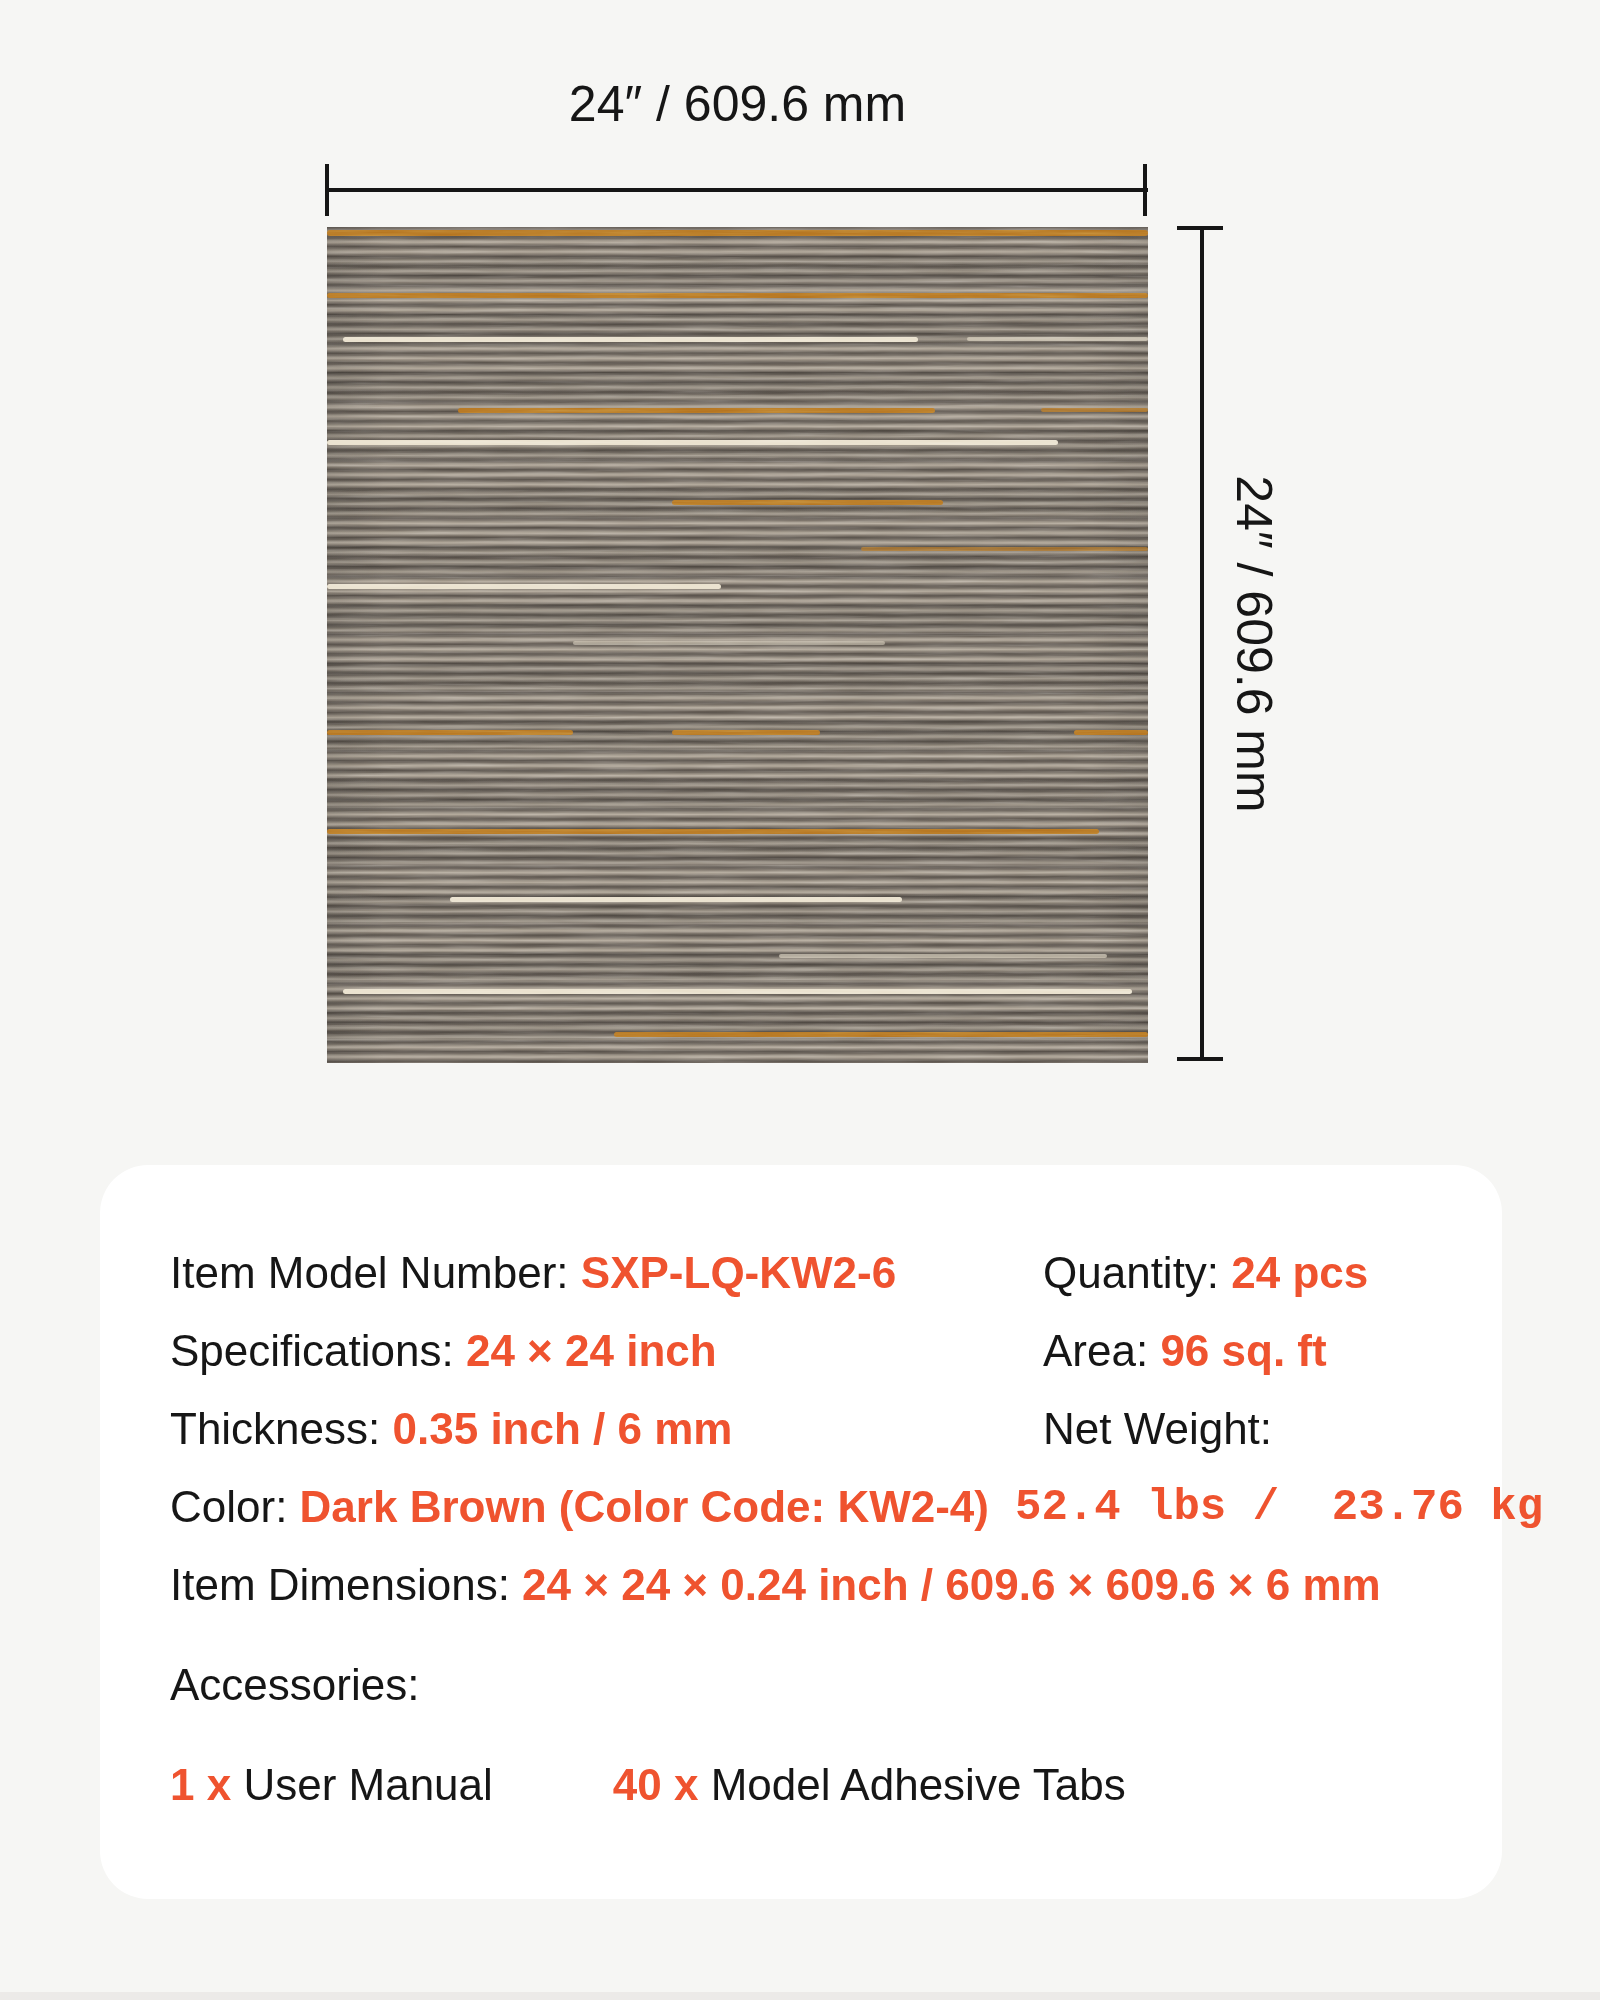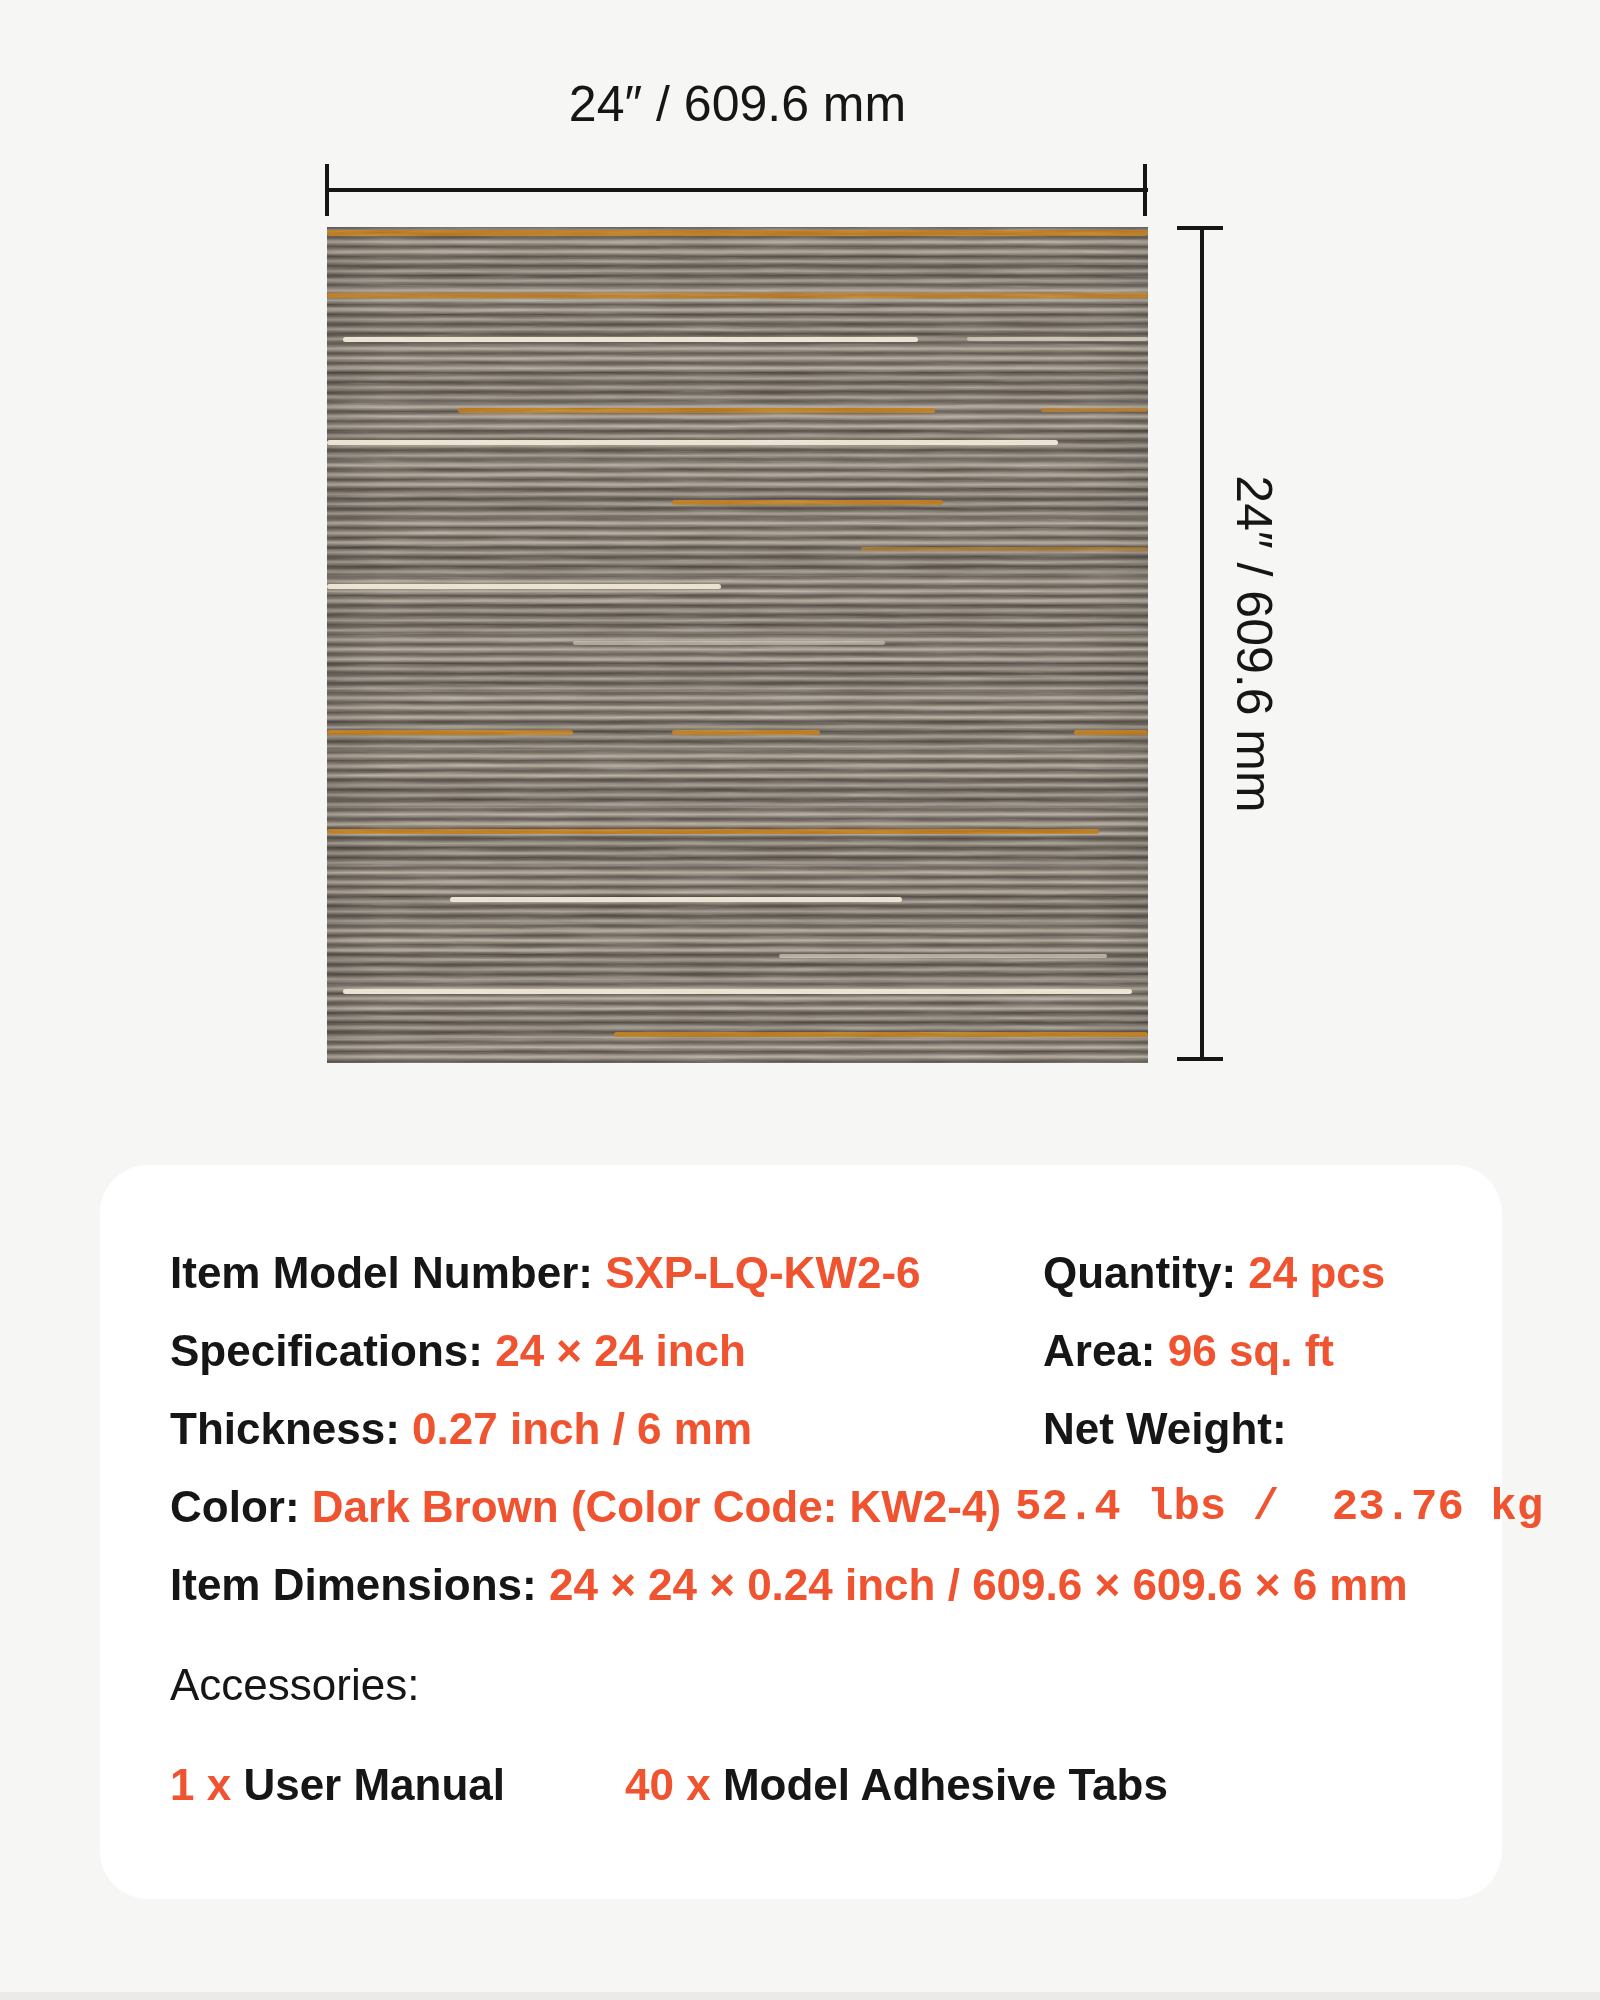--- a/index.html
+++ b/index.html
@@ -46,21 +46,21 @@
     position:absolute;left:100px;top:1165px;width:1402px;height:734px;
     background:#ffffff;border-radius:48px;
     box-sizing:border-box;padding:69px 70px 0 70px;
     font-size:44px;color:#161616;
   }
   .row{display:flex;line-height:78px;}
   .cell{white-space:pre;}
   .cell.left{width:873px;flex:none;}
   .cell.right{flex:none;}
   .cell.right.offset{margin-left:-28px;font-family:Liberation Mono, monospace;}
-  .lbl{color:#161616;font-weight:700;white-space:pre;}
+  .lbl{color:#161616;font-weight:400;white-space:pre;}
   .val{color:#ef532f;font-weight:700;white-space:pre;}
   .acc-title{line-height:78px;margin-top:22px;}
   .acc-row{display:flex;column-gap:120px;line-height:78px;margin-top:22px;}
   .acc-item{white-space:pre;}
 </style>
 </head>
 <body>
 
 <div class="stage">
 
@@ -109,21 +109,21 @@
       <div class="cell left"><span class="lbl">Item Model Number: </span><span class="val">SXP-LQ-KW2-6</span></div>
       <div class="cell right"><span class="lbl">Quantity: </span><span class="val">24 pcs</span></div>
     </div>
 
     <div class="row">
       <div class="cell left"><span class="lbl">Specifications: </span><span class="val">24 × 24 inch</span></div>
       <div class="cell right"><span class="lbl">Area: </span><span class="val">96 sq. ft</span></div>
     </div>
 
     <div class="row">
-      <div class="cell left"><span class="lbl">Thickness: </span><span class="val">0.27 inch / 6 mm</span></div>
+      <div class="cell left"><span class="lbl">Thickness: </span><span class="val">0.35 inch / 6 mm</span></div>
       <div class="cell right"><span class="lbl">Net Weight:</span><span class="val"></span></div>
     </div>
 
     <div class="row">
       <div class="cell left"><span class="lbl">Color: </span><span class="val">Dark Brown (Color Code: KW2-4)</span></div>
       <div class="cell right offset"><span class="lbl"></span><span class="val">52.4 lbs /  23.76 kg</span></div>
     </div>
 
     <div class="row">
       <div class="cell left"><span class="lbl">Item Dimensions: </span><span class="val">24 × 24 × 0.24 inch / 609.6 × 609.6 × 6 mm</span></div>

